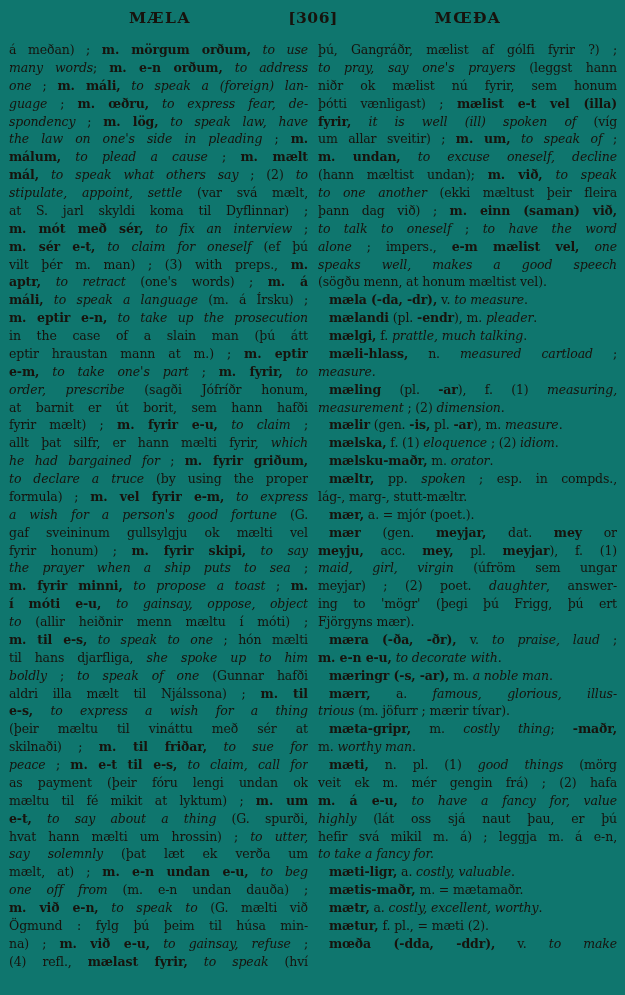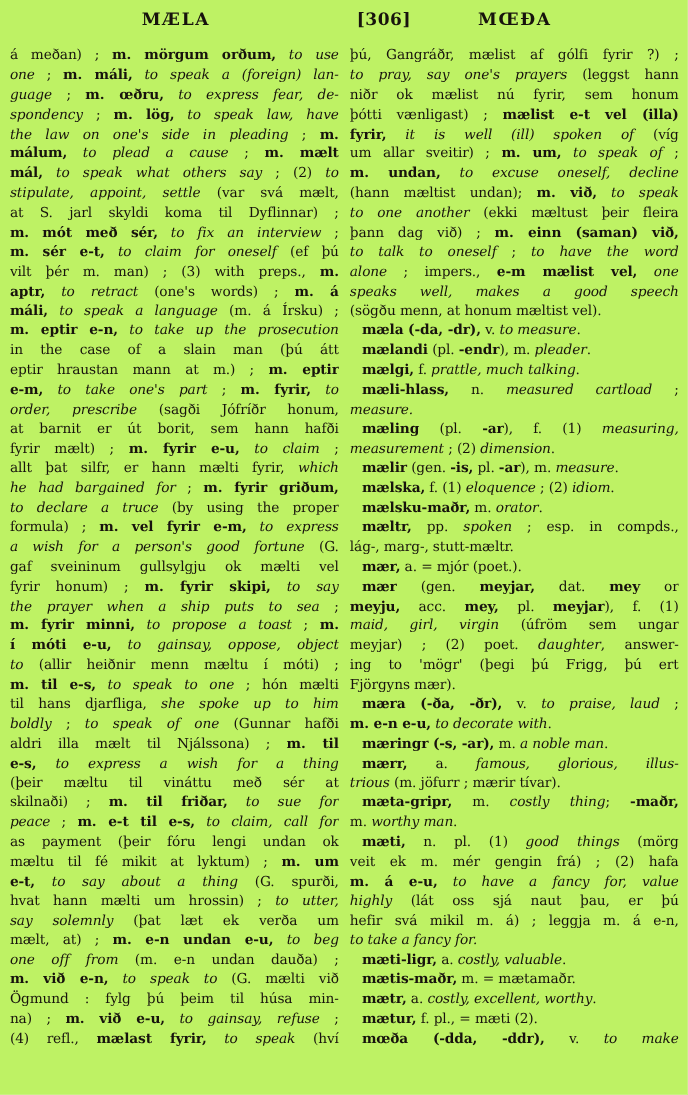--- a/index.html
+++ b/index.html
@@ -6,42 +6,42 @@
   html, body { margin: 0; padding: 0; }
   body {
     background: #e9e9e6;
     font-family: "DejaVu Serif", "Liberation Serif", serif;
   }
   .page {
     position: relative;
     width: 625px;
     height: 995px;
     margin: 0 auto;
-    background: #bef264;
+    background: #0f766e;
     color: #17130d;
     overflow: hidden;
   }
   .running-head {
     position: absolute;
     top: 6px;
     left: 0;
     width: 625px;
     height: 26px;
     font-weight: bold;
     font-size: 15.5px;
     letter-spacing: 1.5px;
   }
   .running-head .hw {
     position: absolute;
     top: 2px;
     transform: translateX(-50%);
     white-space: nowrap;
   }
   .hw-left  { left: 160px; }
-  .hw-page  { left: 313px; letter-spacing: 0.5px; margin-left: 36px; }
+  .hw-page  { left: 313px; letter-spacing: 0.5px; }
   .hw-right { left: 468px; }
   .column {
     position: absolute;
     top: 41px;
     width: 299px;
     font-size: 12.5px;
     letter-spacing: -0.12px;
   }
   .col-left  { left: 9px;  }
   .col-right { left: 318px; }
@@ -62,20 +62,21 @@
 <body>
 
 <div class="page">
   <div class="running-head">
     <span class="hw hw-left">MÆLA</span>
     <span class="hw hw-page">[306]</span>
     <span class="hw hw-right">MŒÐA</span>
   </div>
   <div class="column col-left">
       <div class="line">á meðan) ; <b>m. mörgum orðum,</b> <i>to use</i></div>
+      <div class="line"><i>many words</i>; <b>m. e-n orðum,</b> <i>to address</i></div>
       <div class="line"><i>one</i> ; <b>m. máli,</b> <i>to speak a (foreign) lan-</i></div>
       <div class="line"><i>guage</i> ; <b>m. œðru,</b> <i>to express fear, de-</i></div>
       <div class="line"><i>spondency</i> ; <b>m. lög,</b> <i>to speak law, have</i></div>
       <div class="line"><i>the law on one's side in pleading</i> ; <b>m.</b></div>
       <div class="line"><b>málum,</b> <i>to plead a cause</i> ; <b>m. mælt</b></div>
       <div class="line"><b>mál,</b> <i>to speak what others say</i> ; (2) <i>to</i></div>
       <div class="line"><i>stipulate, appoint, settle</i> (var svá mælt,</div>
       <div class="line">at S. jarl skyldi koma til Dyflinnar) ;</div>
       <div class="line"><b>m. mót með sér,</b> <i>to fix an interview</i> ;</div>
       <div class="line"><b>m. sér e-t,</b> <i>to claim for oneself</i> (ef þú</div>

